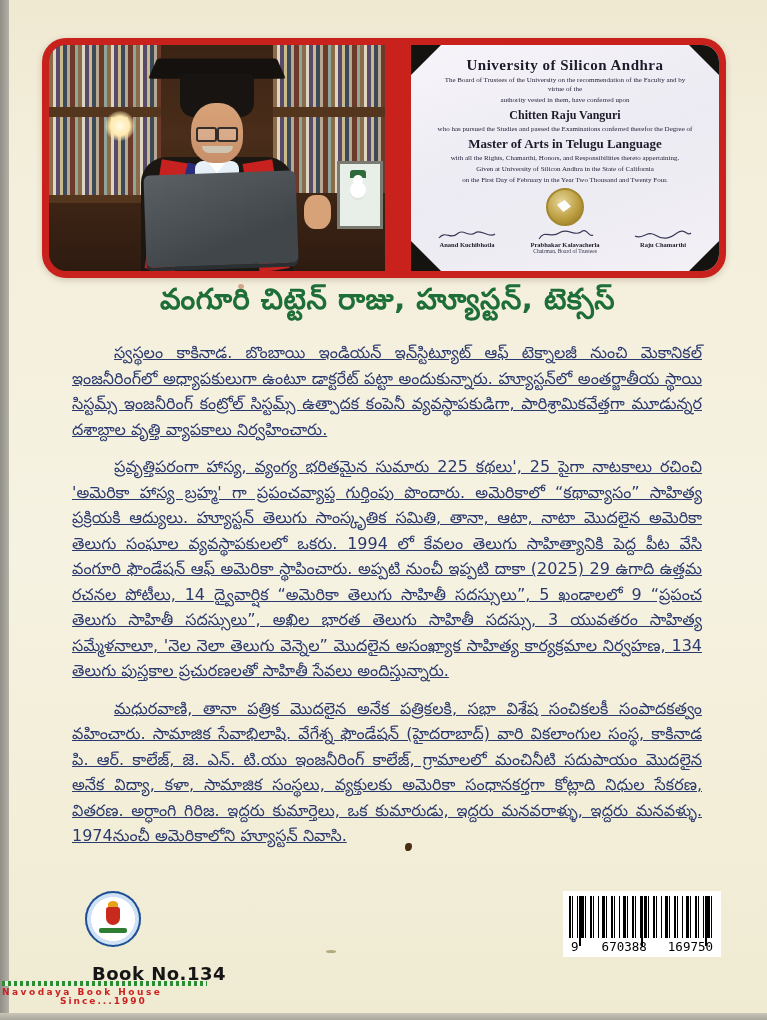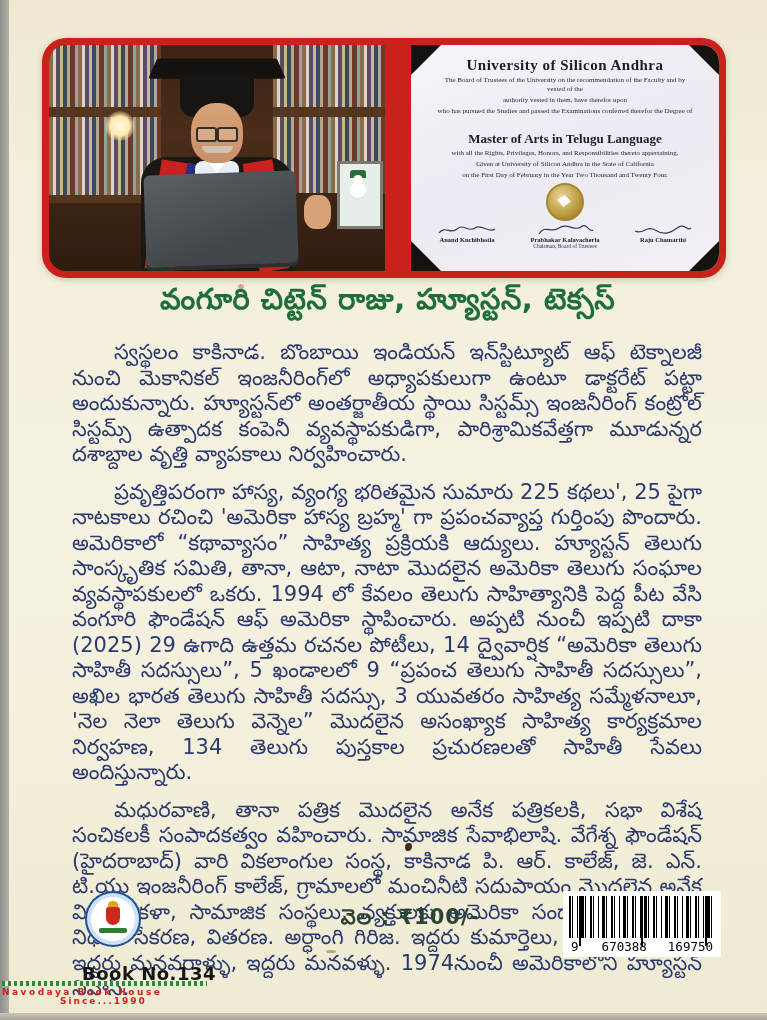--- a/index.html
+++ b/index.html
@@ -53,53 +53,53 @@
     border-radius:0 17px 17px 0;overflow:hidden;text-align:center;color:#1c1b2a;padding-top:10px;box-sizing:border-box;}
   .corner{position:absolute;width:30px;height:30px;background:#15130f;}
   .corner.tl{top:0;left:0;clip-path:polygon(0 0,100% 0,0 100%);}
   .corner.tr{top:0;right:0;clip-path:polygon(0 0,100% 0,100% 100%);}
   .corner.bl{bottom:0;left:0;clip-path:polygon(0 0,0 100%,100% 100%);}
   .corner.br{bottom:0;right:0;clip-path:polygon(100% 0,0 100%,100% 100%);}
   .certificate *{font-family:"Liberation Serif",serif;}
   .cert-university{font-size:15px;font-weight:bold;letter-spacing:.5px;margin-top:2px;}
   .cert-small{font-size:7px;line-height:9px;padding:0 26px;margin-top:2px;color:#26243a;}
   .cert-recipient{font-size:12px;font-weight:bold;margin-top:3px;}
-  .cert-degree{font-size:13px;font-weight:bold;margin-top:15px;}
+  .cert-degree{font-size:13px;font-weight:bold;margin-top:2px;}
   .cert-seal{width:34px;height:34px;border-radius:50%;margin:3px auto 0;
     background:radial-gradient(circle at 40% 35%,#e8d79a,#b99a3c 60%,#8d7225 100%);
     border:2px solid #a3882f;position:relative;}
   .cert-seal::after{content:"";position:absolute;left:9px;top:10px;width:14px;height:12px;background:#fdfdfd;clip-path:polygon(0 40%,55% 0,100% 55%,45% 100%);}
   .cert-signs{display:flex;justify-content:space-between;padding:2px 12px 0;}
   .sign{width:31%;}
   .sign svg{display:block;margin:0 auto;}
   .sign-name{font-size:6.5px;font-weight:bold;}
   .sign-title{font-size:5.5px;color:#33314a;}
   
   .title{position:absolute;left:0;top:278px;width:767px;text-align:center;margin:4px;
     font-size:29px;font-weight:bold;color:#1e6e38;letter-spacing:.5px;}
   .bio{position:absolute;left:72px;top:340px;width:630px;color:#2b3a6e;
-    font-size:21px;line-height:25.5px;text-align:justify;}
+    font-size:16px;line-height:25.5px;text-align:justify;text-decoration:underline;}
   .bio p{margin:0 0 12px;text-indent:42px;}
   
   .found-logo{position:absolute;left:85px;top:891px;width:56px;height:56px;border-radius:50%;
     background:radial-gradient(circle,#ffffff 0 55%,#cfe2f5 56% 70%,#2a6ab8 71% 100%);
     box-shadow:0 0 0 2px #1f4f92 inset;}
   .found-pot{position:absolute;left:21px;top:16px;width:14px;height:18px;background:#c92a1e;border-radius:3px 3px 8px 8px;}
   .found-pot::before{content:"";position:absolute;left:2px;top:-6px;width:10px;height:6px;background:#e8a21a;border-radius:50% 50% 0 0;}
   .found-band{position:absolute;left:14px;top:37px;width:28px;height:5px;background:#2e7d32;border-radius:2px;}
   .price{position:absolute;left:300px;top:905px;width:220px;text-align:center;
     font-size:21px;font-weight:bold;color:#2c4434;letter-spacing:1px;}
   .barcode{position:absolute;left:563px;top:891px;width:158px;height:66px;background:#fff;padding:5px 6px 0;box-sizing:border-box;}
   .bars{position:relative;height:42px;
     background:repeating-linear-gradient(90deg,#000 0 2px,#fff 2px 3px,#000 3px 4px,#fff 4px 8px,#000 8px 9px,#fff 9px 12px,#000 12px 15px,#fff 15px 16px,#000 16px 17px,#fff 17px 21px);}
   .guard{position:absolute;top:0;width:2px;height:50px;background:#000;}
   .g1{left:10px;} .g2{left:72px;} .g3{right:8px;}
   .bc-digits{display:flex;justify-content:space-between;align-items:flex-end;font-size:12.5px;font-family:"DejaVu Sans Mono",monospace;color:#000;padding:1px 2px 0;}
   .bc-digits .d1{margin-right:2px;}
-  .book-no{position:absolute;left:82px;top:963px;font-size:18px;font-weight:bold;color:#151515;letter-spacing:.5px;}
+  .book-no{position:absolute;left:92px;top:963px;font-size:18px;font-weight:bold;color:#151515;letter-spacing:.5px;}
   .seller{position:absolute;left:2px;top:980px;width:220px;line-height:1;}
   .seller-site{font-size:21px;font-weight:bold;color:#3f9a3f;text-shadow:0 1px 0 #d8ecd8;}
   .seller-stripe{width:205px;height:5px;margin-top:1px;background:repeating-linear-gradient(90deg,#2e8b2e 0 3px,#e4efe4 3px 6px);}
   .seller-name{font-size:9px;font-weight:bold;color:#cc2222;letter-spacing:2.5px;margin-top:2px;}
   .seller-since{font-size:9px;font-weight:bold;color:#cc2222;letter-spacing:2px;margin-left:58px;}
   .timestamp{position:absolute;right:30px;top:990px;font-size:18px;font-weight:bold;letter-spacing:1px;color:#f7eecb;
     text-shadow:-1px -1px 0 #6b675c,1px -1px 0 #6b675c,-1px 1px 0 #6b675c,1px 1px 0 #6b675c;}
   
   .stain1{position:absolute;left:405px;top:843px;width:7px;height:8px;border-radius:50% 40% 55% 45%;background:#4a2c14;}
   .stain2{position:absolute;left:326px;top:950px;width:10px;height:3px;border-radius:50%;background:#8a7b4a;opacity:.6;}
@@ -137,25 +137,26 @@
       <div class="hand"></div>
       <div class="laptop"></div>
     </div>
 
     <div class="certificate">
       <div class="corner tl"></div>
       <div class="corner tr"></div>
       <div class="corner bl"></div>
       <div class="corner br"></div>
       <div class="cert-university">University of Silicon Andhra</div>
-      <div class="cert-small">The Board of Trustees of the University on the recommendation of the Faculty and by vested of the</div>
-      <div class="cert-small">authority vested in them, have therefor upon</div>
+      <div class="cert-small">The Board of Trustees of the University on the recommendation of the Faculty and by virtue of the</div>
+      <div class="cert-small">authority vested in them, have conferred upon</div>
+      <div class="cert-recipient">Chitten Raju Vanguri</div>
       <div class="cert-small">who has pursued the Studies and passed the Examinations conferred therefor the Degree of</div>
       <div class="cert-degree">Master of Arts in Telugu Language</div>
-      <div class="cert-small">with all the Rights, Privileges, Honors, and Responsibilities thereto appertaining.</div>
+      <div class="cert-small">with all the Rights, Chamarthi, Honors, and Responsibilities thereto appertaining.</div>
       <div class="cert-small">Given at University of Silicon Andhra in the State of California</div>
       <div class="cert-small">on the First Day of February in the Year Two Thousand and Twenty Four.</div>
       <div class="cert-seal"></div>
       <div class="cert-signs">
         <div class="sign">
           <svg width="60" height="13" viewBox="0 0 60 13">
               <path d="M2 10 C8 2 14 12 20 6 S32 10 38 5 S52 11 58 6" stroke="#3a3a5a" fill="none" stroke-width="1.2"></path>
             </svg>
           <div class="sign-name">Anand Kuchibhotla</div>
           <div class="sign-title"></div>
@@ -184,21 +185,20 @@
     <p>స్వస్థలం కాకినాడ. బొంబాయి ఇండియన్ ఇన్‌స్టిట్యూట్ ఆఫ్ టెక్నాలజీ నుంచి మెకానికల్ ఇంజనీరింగ్‌లో అధ్యాపకులుగా ఉంటూ డాక్టరేట్ పట్టా అందుకున్నారు. హ్యూస్టన్‌లో అంతర్జాతీయ స్థాయి సిస్టమ్స్ ఇంజనీరింగ్ కంట్రోల్ సిస్టమ్స్ ఉత్పాదక కంపెనీ వ్యవస్థాపకుడిగా, పారిశ్రామికవేత్తగా మూడున్నర దశాబ్దాల వృత్తి వ్యాపకాలు నిర్వహించారు.</p>
     <p>ప్రవృత్తిపరంగా హాస్య, వ్యంగ్య భరితమైన సుమారు 225 కథలు', 25 పైగా నాటకాలు రచించి 'అమెరికా హాస్య బ్రహ్మ' గా ప్రపంచవ్యాప్త గుర్తింపు పొందారు. అమెరికాలో “కథావ్యాసం” సాహిత్య ప్రక్రియకి ఆద్యులు. హ్యూస్టన్ తెలుగు సాంస్కృతిక సమితి, తానా, ఆటా, నాటా మొదలైన అమెరికా తెలుగు సంఘాల వ్యవస్థాపకులలో ఒకరు. 1994 లో కేవలం తెలుగు సాహిత్యానికి పెద్ద పీట వేసి వంగూరి ఫౌండేషన్ ఆఫ్ అమెరికా స్థాపించారు. అప్పటి నుంచీ ఇప్పటి దాకా (2025) 29 ఉగాది ఉత్తమ రచనల పోటీలు, 14 ద్వైవార్షిక “అమెరికా తెలుగు సాహితీ సదస్సులు”, 5 ఖండాలలో 9 “ప్రపంచ తెలుగు సాహితీ సదస్సులు”, అఖిల భారత తెలుగు సాహితీ సదస్సు, 3 యువతరం సాహిత్య సమ్మేళనాలూ, 'నెల నెలా తెలుగు వెన్నెల” మొదలైన అసంఖ్యాక సాహిత్య కార్యక్రమాల నిర్వహణ, 134 తెలుగు పుస్తకాల ప్రచురణలతో సాహితీ సేవలు అందిస్తున్నారు.</p>
     <p>మధురవాణి, తానా పత్రిక మొదలైన అనేక పత్రికలకి, సభా విశేష సంచికలకీ సంపాదకత్వం వహించారు. సామాజిక సేవాభిలాషి. వేగేశ్న ఫౌండేషన్ (హైదరాబాద్) వారి వికలాంగుల సంస్థ, కాకినాడ పి. ఆర్. కాలేజ్, జె. ఎన్. టి.యు ఇంజనీరింగ్ కాలేజ్, గ్రామాలలో మంచినీటి సదుపాయం మొదలైన అనేక విద్యా, కళా, సామాజిక సంస్థలు, వ్యక్తులకు అమెరికా సంధానకర్తగా కోట్లాది నిధుల సేకరణ, వితరణ. అర్ధాంగి గిరిజ. ఇద్దరు కుమార్తెలు, ఒక కుమారుడు, ఇద్దరు మనవరాళ్ళు, ఇద్దరు మనవళ్ళు. 1974నుంచీ అమెరికాలోని హ్యూస్టన్ నివాసి.</p>
   </div>
 
   <div class="found-logo">
     <div class="found-pot"></div>
     <div class="found-band"></div>
   </div>
 
-  <div class="price">వెల : ₹100/-</div>
 
   <div class="barcode">
     <div class="bars">
       <div class="guard g1"></div>
       <div class="guard g2"></div>
       <div class="guard g3"></div>
     </div>
     <div class="bc-digits">
       <span class="d1">9</span>
       <span class="d2">670388</span>

